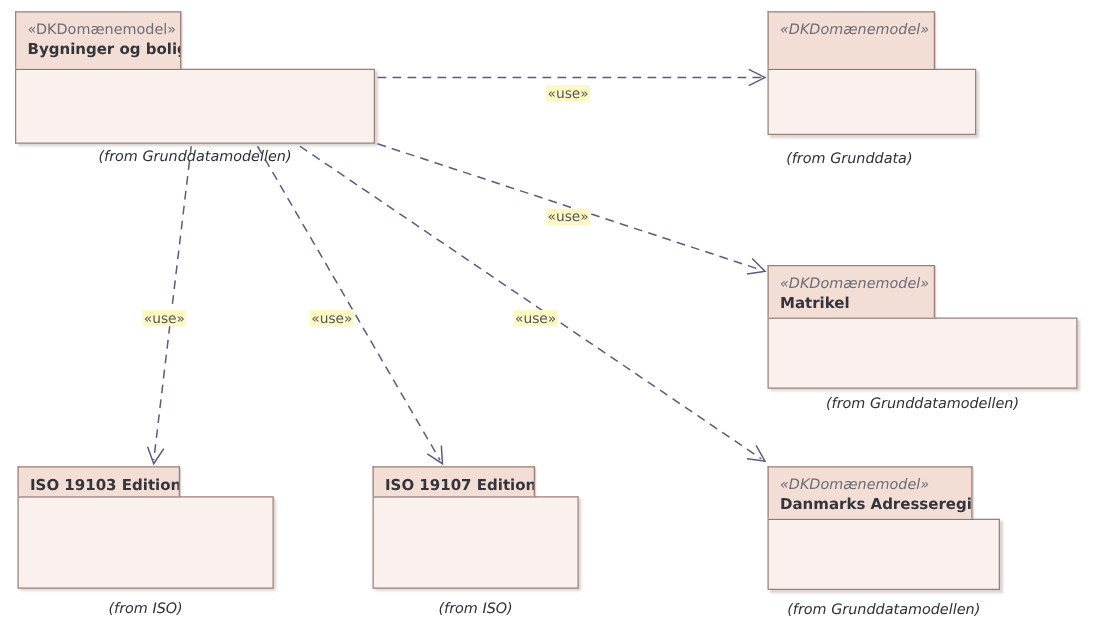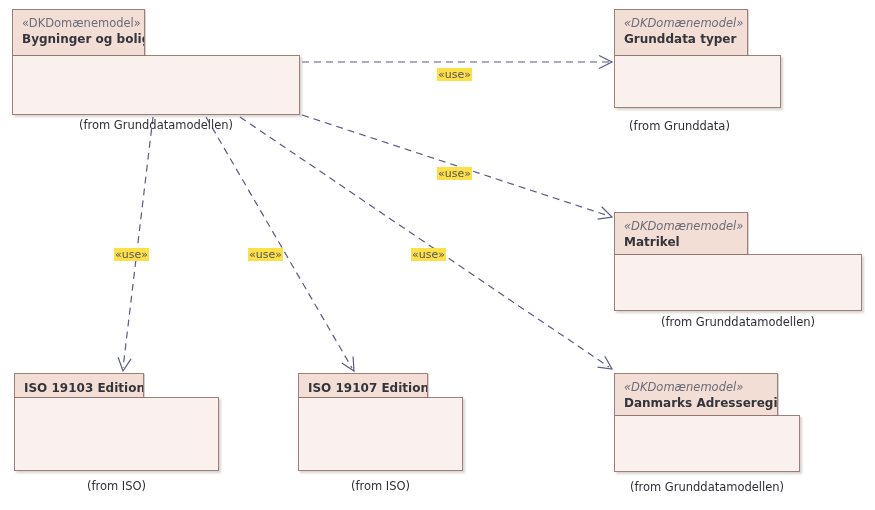--- a/index.html
+++ b/index.html
@@ -71,34 +71,35 @@
     color: #34343c;
     white-space: nowrap;
     margin-top: 1px;
   }
   .pkg-name.solo {
     margin-top: 0;
   }
   .pkg-from {
     position: absolute;
     font-size: 11.5px;
+    font-style: italic;
     color: #2f2f36;
     white-space: nowrap;
     text-align: center;
     z-index: 2;
   }
 
   
   .edge-label {
     position: absolute;
     font-size: 11px;
     color: #53535e;
     white-space: nowrap;
     z-index: 3;
-    background: #fde047;
+    background: #fef9c3;
     padding: 0 1px;
   }
 </style>
 </head>
 <body>
 
 <div id="diagram">
 
   <svg id="edge-layer" viewBox="0 0 875 510" width="875" height="510" xmlns="http://www.w3.org/2000/svg">
       <g>
@@ -133,21 +134,20 @@
       <div class="pkg-tab" style="left: 12px; top: 9px; width: 133px; height: 46px; pointer-events: auto;">
         <div class="pkg-stereotype upright">«DKDomænemodel»</div>
         <div class="pkg-name">Bygninger og boliger</div>
       </div>
       <div class="pkg-from" style="left: 12px; top: 118px; width: 288px; pointer-events: auto;">(from Grunddatamodellen)</div>
     </div>
     <div class="package" style="left: 0px; top: 0px; width: 875px; height: 510px; pointer-events: none;">
       <div class="pkg-body" style="left: 614px; top: 55px; width: 167px; height: 53px; pointer-events: auto;"></div>
       <div class="pkg-tab" style="left: 614px; top: 9px; width: 134px; height: 46px; pointer-events: auto;">
         <div class="pkg-stereotype">«DKDomænemodel»</div>
-        <div class="pkg-name">Grunddata typer</div>
       </div>
       <div class="pkg-from" style="left: 596px; top: 119px; width: 167px; pointer-events: auto;">(from Grunddata)</div>
     </div>
     <div class="package" style="left: 0px; top: 0px; width: 875px; height: 510px; pointer-events: none;">
       <div class="pkg-body" style="left: 614px; top: 254px; width: 248px; height: 57px; pointer-events: auto;"></div>
       <div class="pkg-tab" style="left: 614px; top: 212px; width: 134px; height: 42px; pointer-events: auto;">
         <div class="pkg-stereotype">«DKDomænemodel»</div>
         <div class="pkg-name">Matrikel</div>
       </div>
       <div class="pkg-from" style="left: 614px; top: 315px; width: 248px; pointer-events: auto;">(from Grunddatamodellen)</div>

